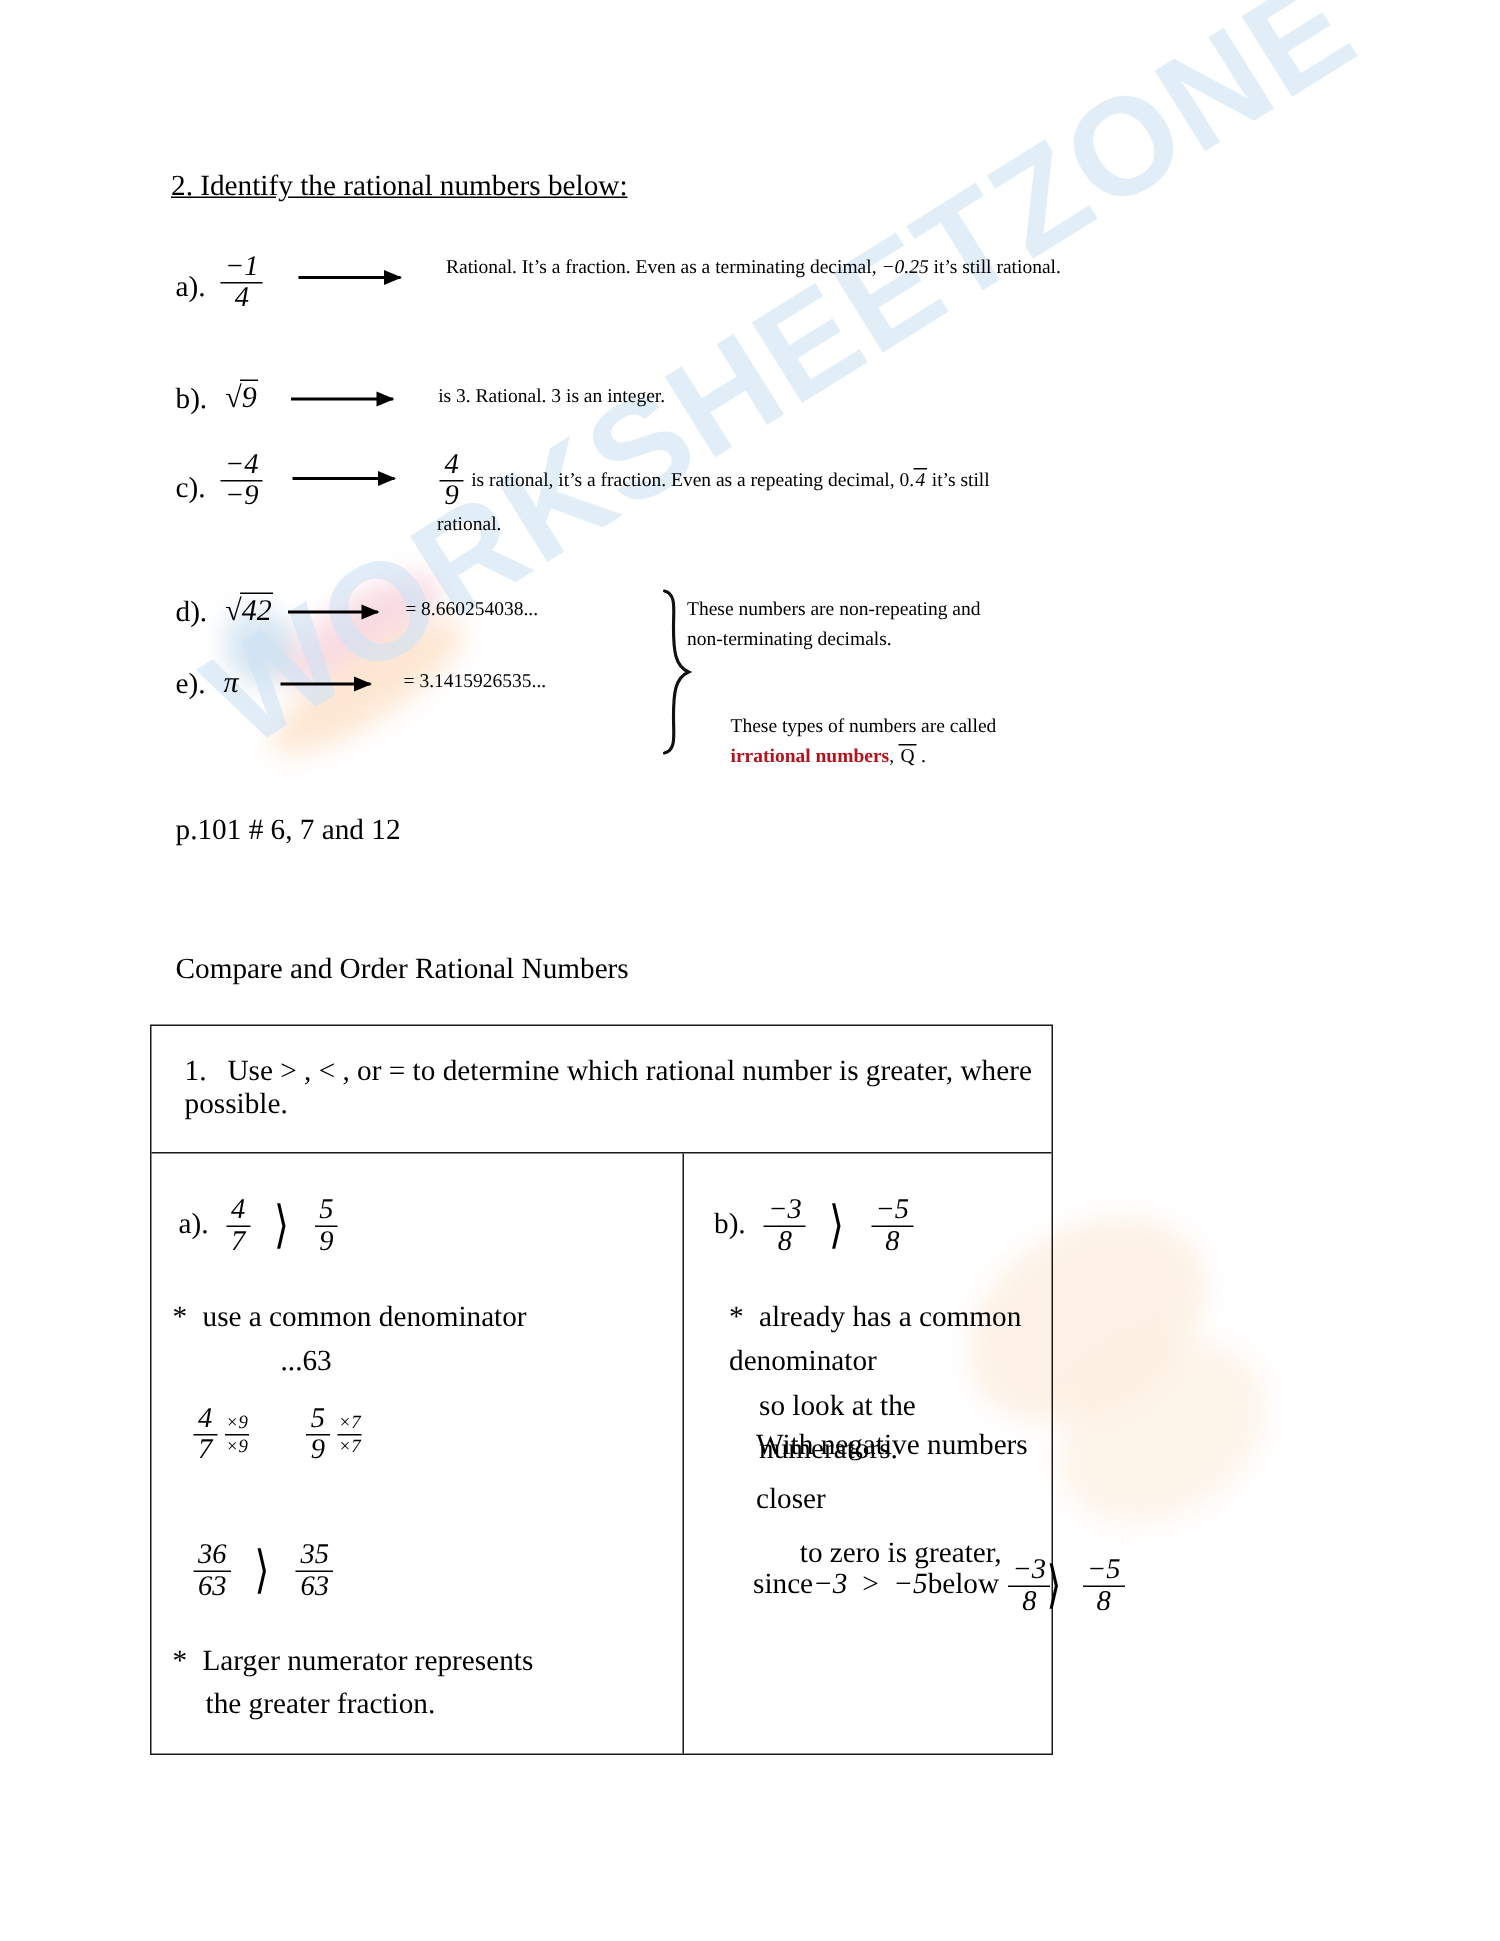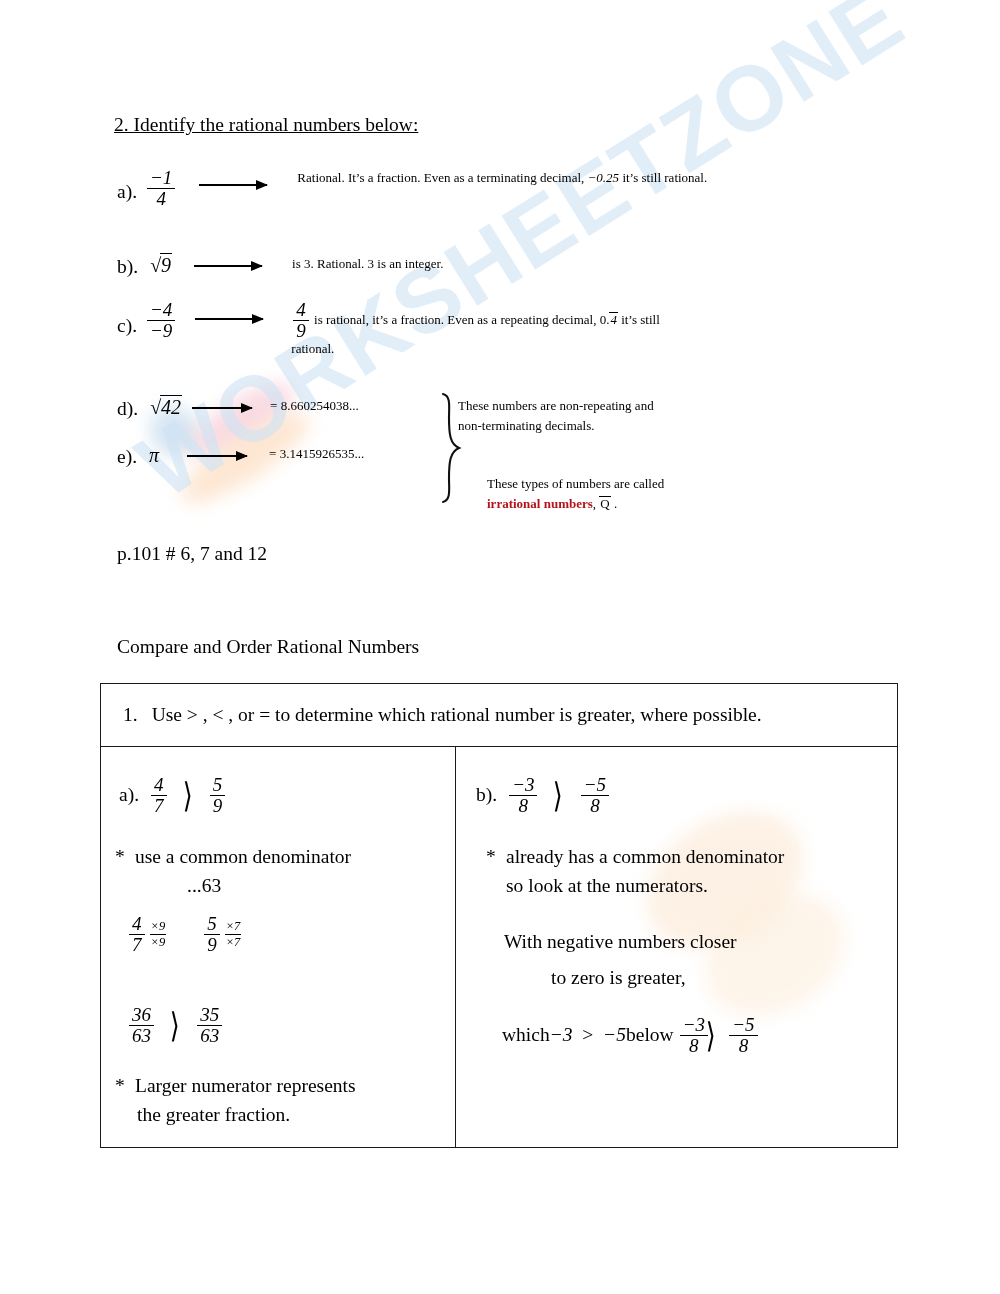--- a/index.html
+++ b/index.html
@@ -199,21 +199,21 @@
     font-size: 19.5px;
     font-weight: 400;
     font-family: "Liberation Serif", serif;
   }
 
   
   #compare-table {
     position: absolute;
     left: 100px;
     top: 683px;
-    width: 798px;
+    width: 602px;
     border: 1.8px solid #1a1a1a;
     box-sizing: border-box;
     background: transparent;
   }
   #table-head-row {
     border-bottom: 1.8px solid #1a1a1a;
     padding: 20px 0 20px 22px;
     font-size: 19.5px;
   }
   #table-head-row .num-lead { margin-right: 14px; }
@@ -439,21 +439,21 @@
           <span class="star">*</span><span>already has a common denominator</span>
           <div style="margin-left:20px;">so look at the numerators.</div>
         </div>
 
         <div class="star-note" style="left:48px; top:177px; line-height:1.85;">
           <div>With negative numbers closer</div>
           <div style="margin-left:-4px;text-align:center;">to zero is greater,</div>
         </div>
 
         <div class="cmp-line" style="left:46px; top:268px;">
-          <span>which </span>
+          <span>since </span>
             <span class="it">−3</span>
             <span style="white-space:pre;">  &gt;  </span>
             <span class="it">−5</span>
             <span> below </span>
           <span class="frac" style="margin-left:6px;">
             <span class="num">−3</span>
             <span class="den">8</span>
           </span>
           <span class="gt-bracket" style="margin:0 10px 0 -6px;">⟩</span>
           <span class="frac">

